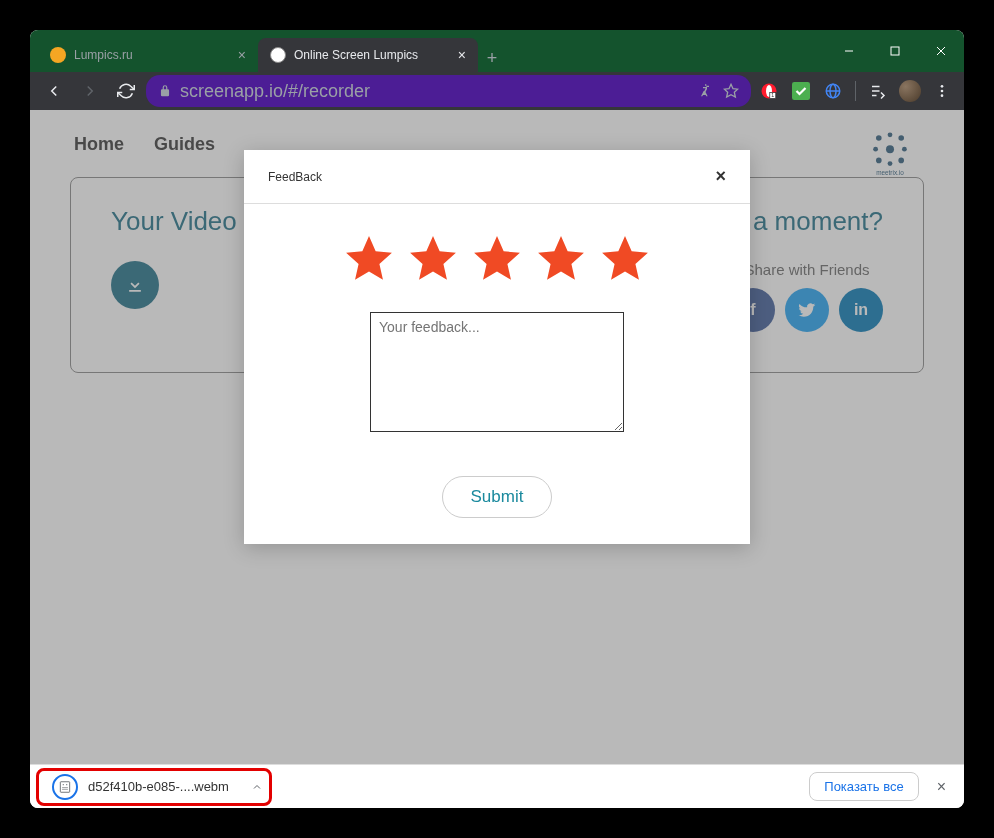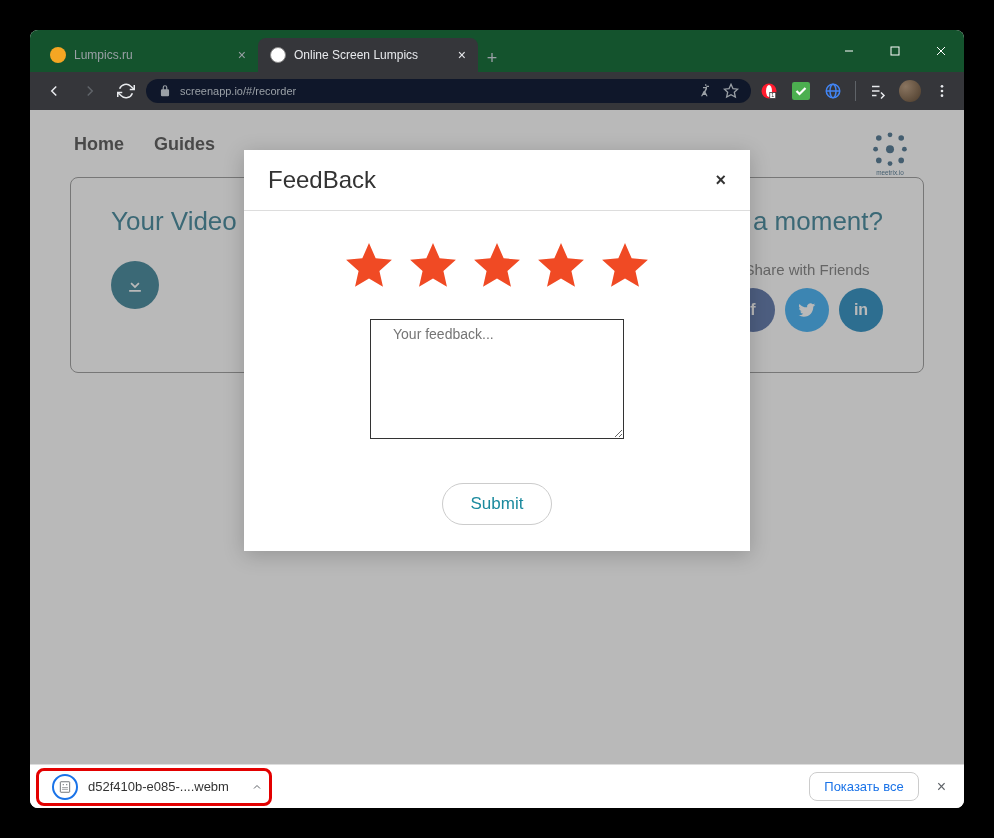--- a/index.html
+++ b/index.html
@@ -10,46 +10,46 @@
 .tab{height:34px;display:flex;align-items:center;padding:0 12px;color:#9aa0a6;font-size:12px;gap:8px;min-width:220px;cursor:pointer}
 .tab.active{background:#35363a;border-radius:8px 8px 0 0;color:#e8eaed}
 .tab-favicon{width:16px;height:16px;border-radius:50%;flex-shrink:0}
 .tab-close{margin-left:auto;font-size:14px}
 .newtab{width:28px;height:28px;display:flex;align-items:center;justify-content:center;color:#9aa0a6;font-size:18px;cursor:pointer}
 .wincontrols{display:flex;height:100%}
 .wincontrols div{width:46px;display:flex;align-items:center;justify-content:center;color:#fff;cursor:pointer}
 .toolbar{height:38px;background:#35363a;display:flex;align-items:center;padding:0 8px;gap:4px}
 .navbtn{width:32px;height:32px;display:flex;align-items:center;justify-content:center;color:#9aa0a6;cursor:pointer}
 .navbtn svg{width:18px;height:18px}
-.addr{flex:1;height:24px;background:#0f172a;border-radius:14px;display:flex;align-items:center;padding:0 12px;gap:8px;color:#9aa0a6;font-size:11px}
+.addr{flex:1;height:32px;background:#4c1d95;border-radius:14px;display:flex;align-items:center;padding:0 12px;gap:8px;color:#9aa0a6;font-size:18px}
 .addr .lock{width:14px;height:14px}
 .tbicon{width:28px;height:28px;display:flex;align-items:center;justify-content:center;cursor:pointer}
 .bookbar{height:32px;background:#35363a;border-top:1px solid #2a2b2e;display:flex;align-items:center;padding:0 12px;gap:6px;color:#e8eaed;font-size:12px}
 .bkicon{width:16px;height:16px;background:#fdd663;border-radius:2px}
 .content{flex:1;background:#fff;position:relative;overflow:hidden}
 .overlay{position:absolute;inset:0;background:rgba(100,100,100,0.45);z-index:5}
 .page{position:absolute;inset:0;padding:20px 40px}
 .nav{display:flex;gap:30px;font-size:18px;font-weight:bold;color:#333;padding:4px 0 14px 4px}
 .logo{position:absolute;top:20px;right:50px;width:48px;height:48px}
 .panel{border:1px solid #888;border-radius:8px;padding:28px 40px 40px;margin-top:8px}
 .ptitle{color:#1b6d85;font-size:26px;font-weight:500;text-align:center}
 .prow{display:flex;justify-content:space-between;margin-top:24px}
 .circlebtn{width:48px;height:48px;border-radius:50%;background:#1b6d85;display:flex;align-items:center;justify-content:center;color:#fff;cursor:pointer}
 .share{text-align:center}
 .sharelbl{color:#666;font-size:15px;margin-bottom:10px}
 .socials{display:flex;gap:10px;justify-content:center}
 .sbtn{width:44px;height:44px;border-radius:50%;display:flex;align-items:center;justify-content:center;color:#fff;font-weight:bold;cursor:pointer}
 .modal{position:absolute;top:40px;left:50%;transform:translateX(-50%);width:506px;background:#fff;z-index:10;box-shadow:0 4px 20px rgba(0,0,0,0.2)}
 .mhead{display:flex;justify-content:space-between;align-items:center;padding:16px 24px;border-bottom:1px solid #ddd}
-.mtitle{font-size:24px;color:#333}
+.mtitle{font-size:12px;color:#333}
 .mclose{font-size:18px;color:#333;cursor:pointer;font-weight:bold}
 .mbody{padding:30px 24px 26px;text-align:center}
 .stars{display:flex;justify-content:center;gap:14px;margin-bottom:28px}
 .star{width:50px;height:50px;cursor:pointer}
-.fb{width:254px;height:120px;border:1px solid #333;padding:6px 22px;font-size:14px;resize:both;font-family:Arial}
+.fb{width:254px;height:120px;border:1px solid #333;padding:6px 8px;font-size:14px;resize:both;font-family:Arial}
 .submit{margin-top:40px;padding:10px 28px;border:1px solid #ccc;border-radius:22px;background:#fff;color:#1b8a9e;font-size:17px;cursor:pointer}
 .dlbar{height:44px;background:#fff;border-top:1px solid #ddd;display:flex;align-items:center;padding:0 12px;position:relative}
 .dlitem{display:flex;align-items:center;gap:10px;padding:6px 10px;cursor:pointer}
 .dlicon{width:26px;height:26px;border:2px solid #1a73e8;border-radius:50%;display:flex;align-items:center;justify-content:center;background:#fff}
 .dlname{font-size:13px;color:#333}
 .dlchev{margin-left:12px;color:#5f6368}
 .dlhl{position:absolute;border:3px solid #e30000;border-radius:8px;pointer-events:none}
 .dlright{margin-left:auto;display:flex;align-items:center;gap:12px}
 .dlall{padding:6px 14px;border:1px solid #ccc;border-radius:8px;font-size:13px;color:#1a73e8;cursor:pointer;background:#fff}
 .dlx{color:#5f6368;font-size:16px;cursor:pointer;padding:0 6px}

